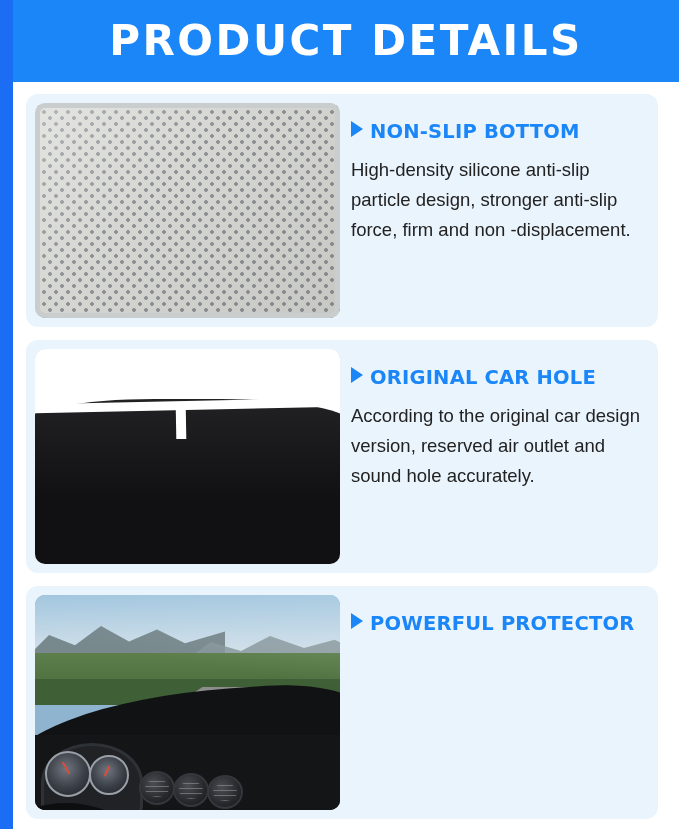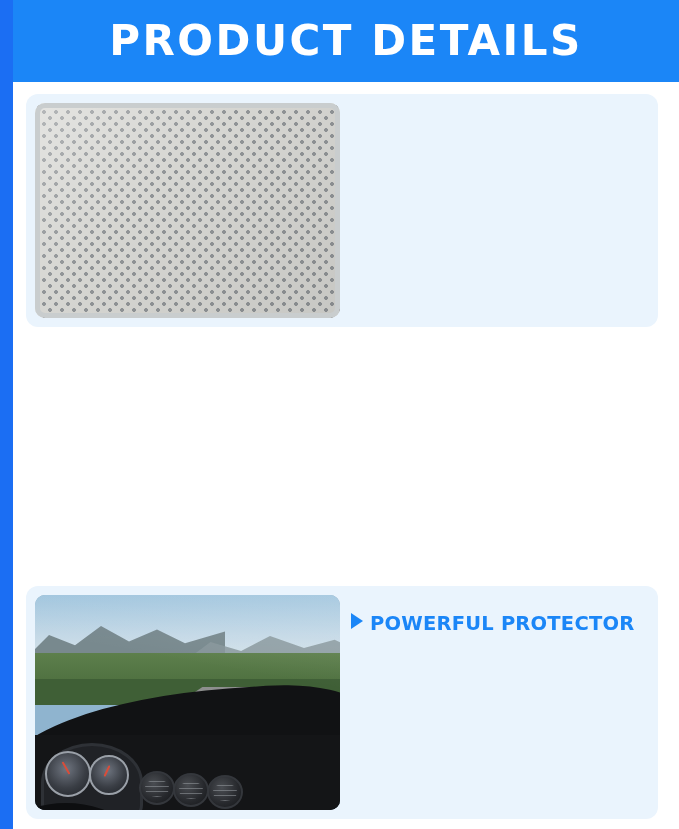--- a/index.html
+++ b/index.html
@@ -278,22 +278,44 @@
   <div class="header">
     <div class="header-title">PRODUCT  DETAILS</div>
   </div>
 
   <div class="row r1">
     <div class="thumb">
       <div class="mat"></div>
       <div class="mat-shade"></div>
       <div class="mat-edge"></div>
     </div>
+    <div class="text-col">
+      <div class="feature-title">
+        <span class="tri"></span><span>NON-SLIP BOTTOM</span>
+      </div>
+      <p class="feature-desc">High-density silicone anti-slip particle design, stronger anti-slip force, firm and non -displacement.</p>
+    </div>
   </div>
 
+  <div class="row r2">
+    <div class="thumb">
+      <div class="dash2">
+        <div class="black-body"></div>
+        <div class="white-stripe"></div>
+        <div class="slot"></div>
+        <div class="sheen"></div>
+      </div>
+    </div>
+    <div class="text-col">
+      <div class="feature-title">
+        <span class="tri"></span><span>ORIGINAL CAR HOLE</span>
+      </div>
+      <p class="feature-desc">According to the original car design version, reserved air outlet and sound hole accurately.</p>
+    </div>
+  </div>
 
   <div class="row r3">
     <div class="thumb">
       <div class="photo3">
         <div class="p3-sky"></div>
         <div class="p3-mtn"></div>
         <div class="p3-mtn2"></div>
         <div class="p3-green"></div>
         <div class="p3-green2"></div>
         <div class="p3-road"></div>

